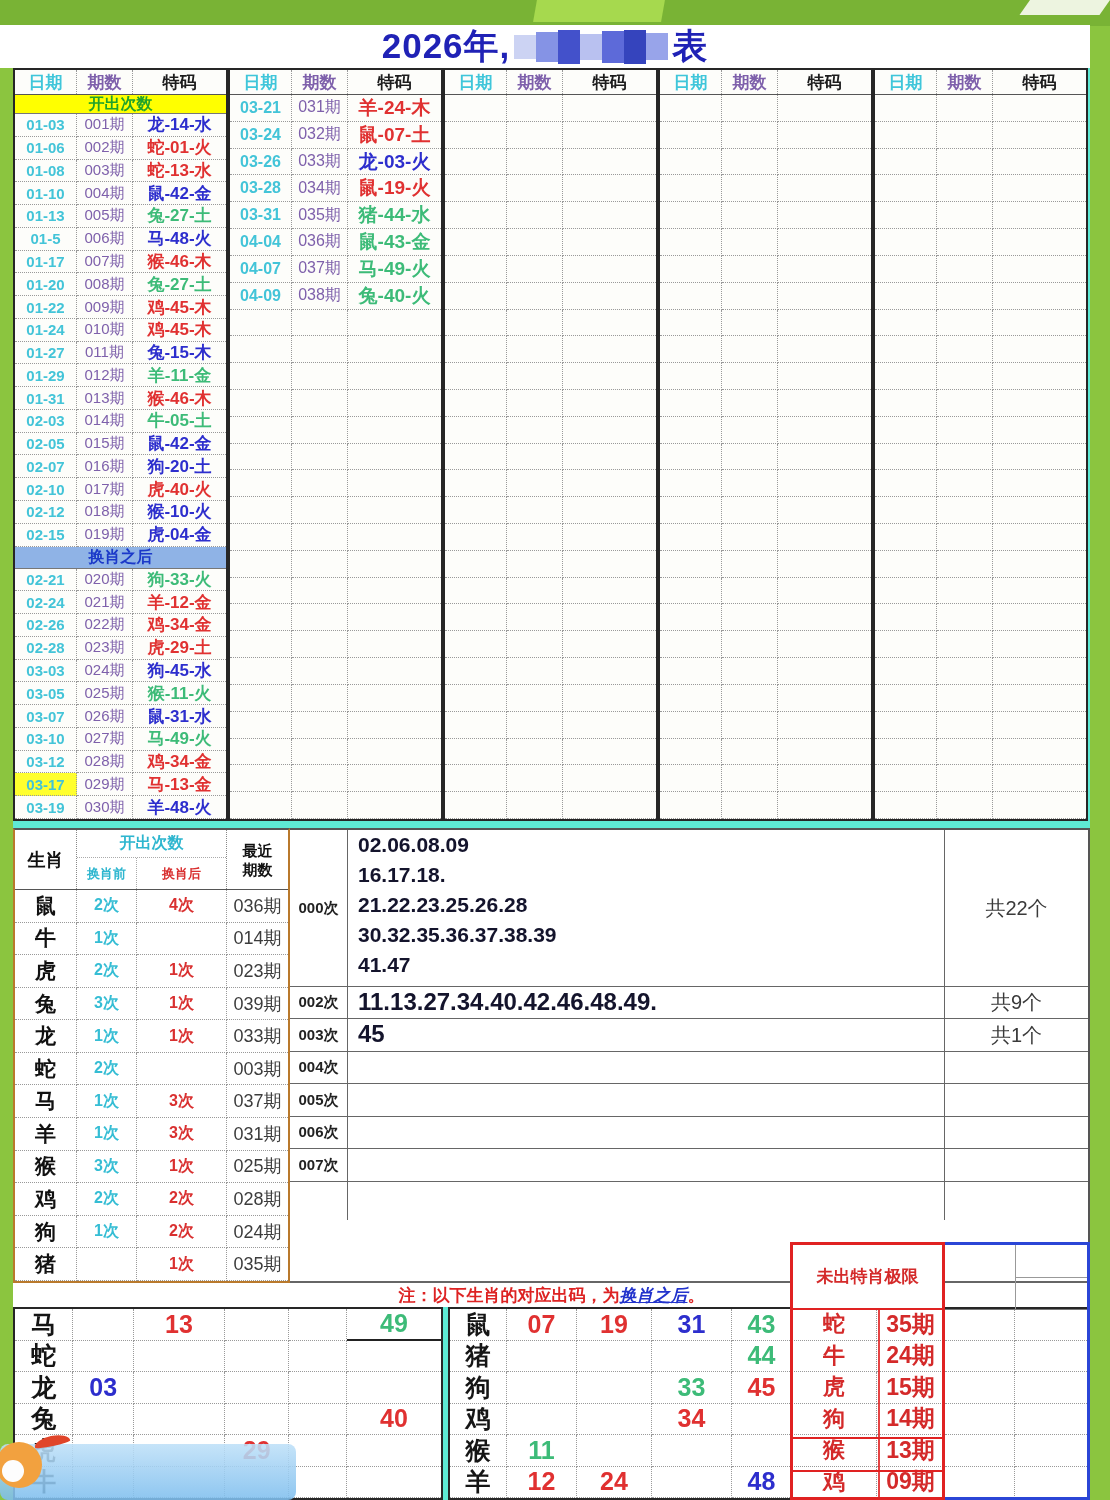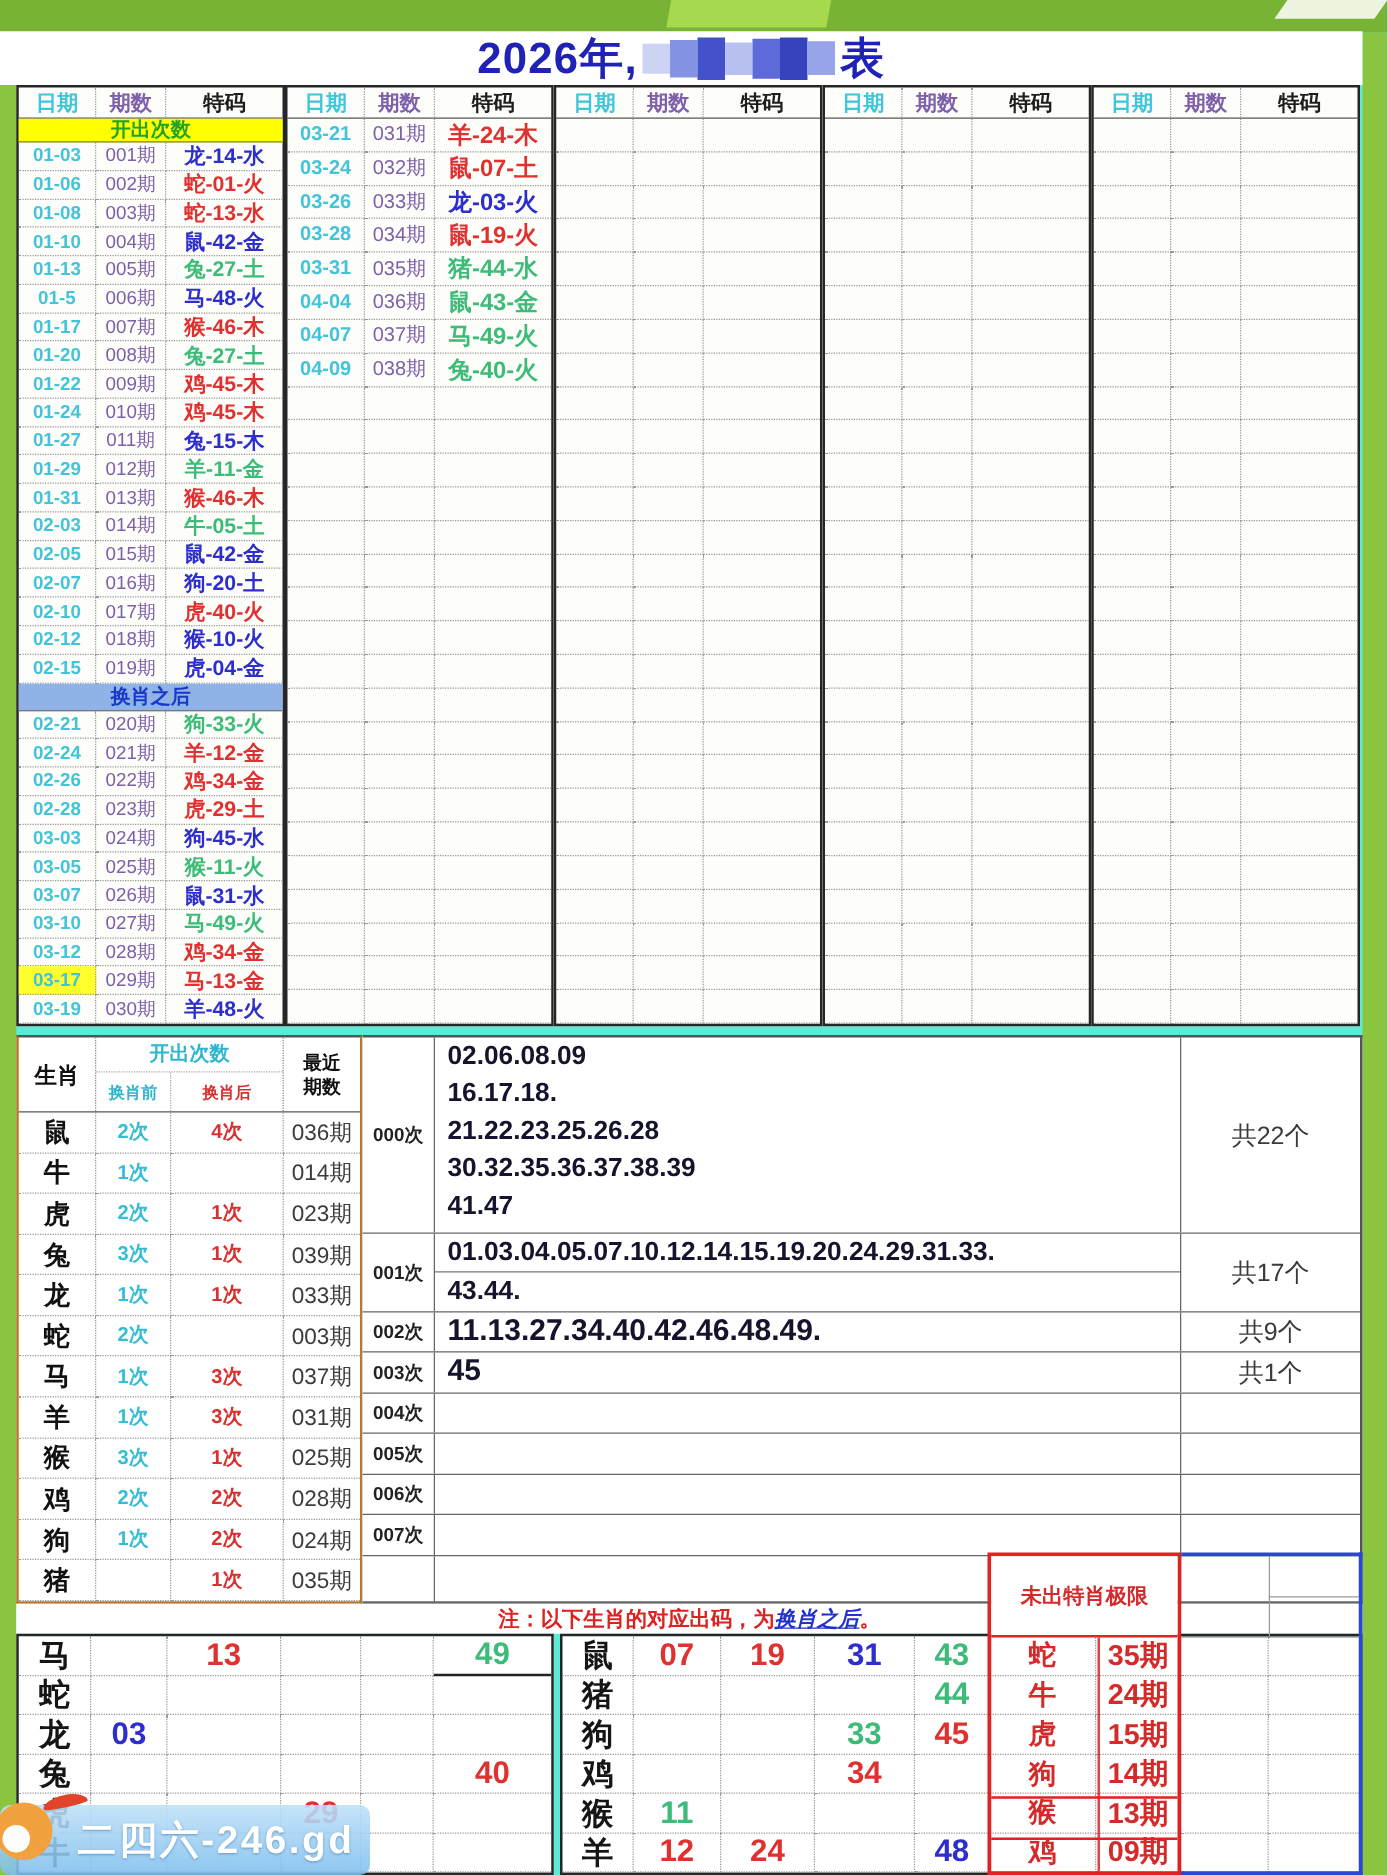--- a/index.html
+++ b/index.html
@@ -952,28 +952,20 @@
         <div class="ct-label">000次</div>
         <div class="ct-content">
           <div class="ct-line">02.06.08.09</div>
           <div class="ct-line">16.17.18.</div>
           <div class="ct-line">21.22.23.25.26.28</div>
           <div class="ct-line">30.32.35.36.37.38.39</div>
           <div class="ct-line">41.47</div>
         </div>
         <div class="ct-total">共22个</div>
       </div>
-      <div class="ct-section" style="height: 63px;">
-        <div class="ct-label">001次</div>
-        <div class="ct-content">
-          <div class="ct-line">01.03.04.05.07.10.12.14.15.19.20.24.29.31.33.</div>
-          <div class="ct-line ct-divider">43.44.</div>
-        </div>
-        <div class="ct-total">共17个</div>
-      </div>
       <div class="ct-section" style="height: 32px;">
         <div class="ct-label">002次</div>
         <div class="ct-content">
           <div class="ct-line" style="font-size: 24px;">11.13.27.34.40.42.46.48.49.</div>
         </div>
         <div class="ct-total">共9个</div>
       </div>
       <div class="ct-section" style="height: 33px;">
         <div class="ct-label">003次</div>
         <div class="ct-content">
@@ -1145,15 +1137,14 @@
     <div class="limit-hline" style="top:192px"></div>
     <div class="limit-hline" style="top:225px"></div>
   </div>
 
   <div class="abs" id="watermark">
     <div id="wm-logo">
       <div id="wm-circle"></div>
         <div id="wm-dot"></div>
         <div id="wm-swoosh"></div>
     </div>
-    <span id="wm-text">二四六-246.gd</span>
   </div>
 </div>
 
 </body></html>

